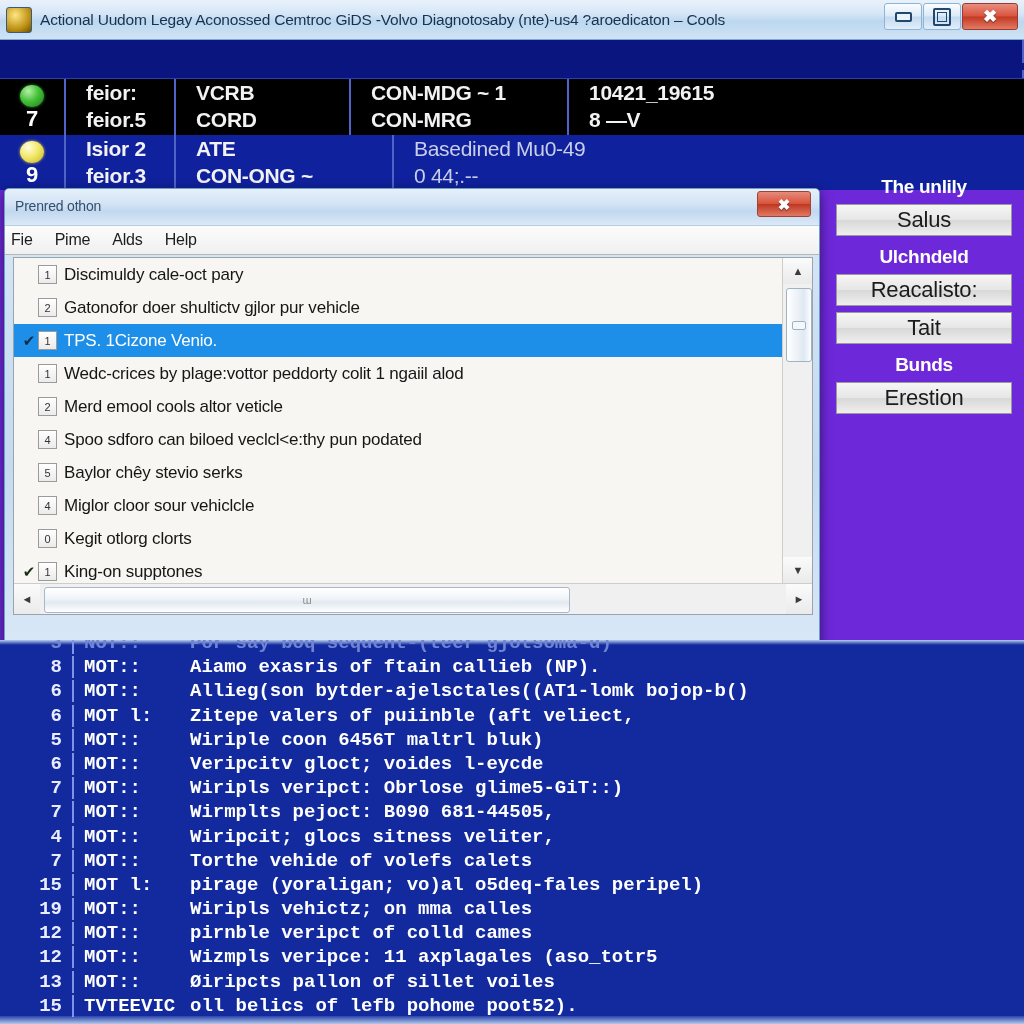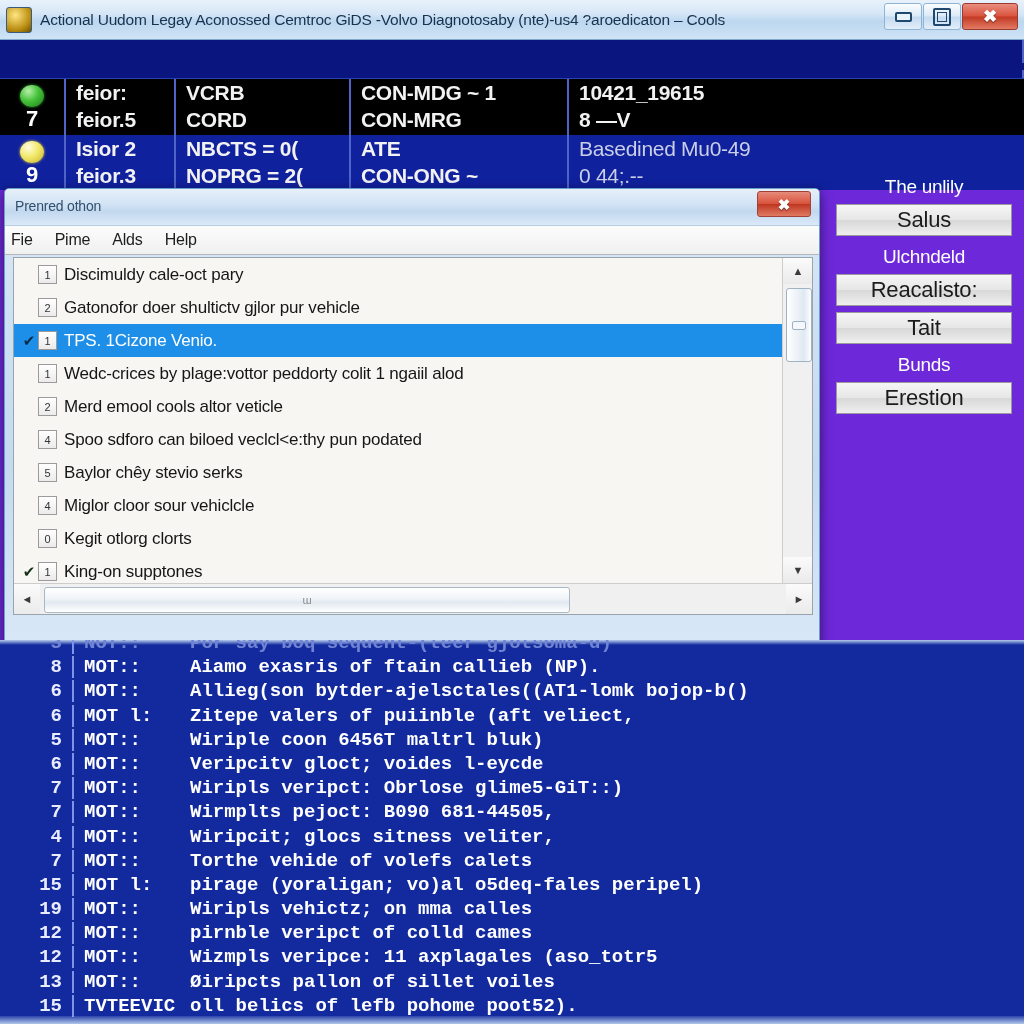--- a/index.html
+++ b/index.html
@@ -131,21 +131,21 @@
   .c4 { width: 455px; border-right: none; }
 
   .trow {
     display: flex;
     height: 56px;
   }
   .trow.dark { background: #000000; }
   .trow.blue { background: #10219e; }
   .td {
     box-sizing: border-box;
-    padding-left: 10px;
+    padding-left: 20px;
     overflow: hidden;
     border-right: 2px solid #4f63c8;
     height: 56px;
     position: relative;
   }
   .c4.td { border-right: none; }
   .cell-line {
     color: #f2f2f2;
     font-size: 21px;
     font-weight: bold;
@@ -186,21 +186,21 @@
   
   .side-panel {
     position: absolute;
     left: 824px; top: 172px;
     width: 200px;
     height: 285px;
   }
   .side-heading {
     color: #ffffff;
     font-size: 19px;
-    font-weight: normal;
+    font-weight: bold;
     text-align: center;
     font-family: "Liberation Sans", sans-serif;
     line-height: 30px;
     letter-spacing: -0.3px;
   }
   .side-btn {
     display: block;
     width: 176px;
     margin: 2px auto 6px auto;
     height: 32px;
@@ -520,24 +520,20 @@
 
     <div class="trow blue">
       <div class="td c0 status-col">
         <span class="led yellow"></span>
         <span class="led-num">9</span>
       </div>
       <div class="td c1">
         <div class="cell-line">Isior 2</div>
         <div class="cell-line">feior.3</div>
       </div>
-      <div class="td c2">
-        <div class="cell-line">NBCTS = 0(</div>
-        <div class="cell-line">NOPRG = 2(</div>
-      </div>
       <div class="td c3">
         <div class="cell-line">ATE</div>
         <div class="cell-line">CON-ONG ~</div>
       </div>
       <div class="td c4">
         <div class="cell-line dim">Basedined Mu0-49</div>
         <div class="cell-line dim">0 44;.--</div>
       </div>
     </div>
   </div>

